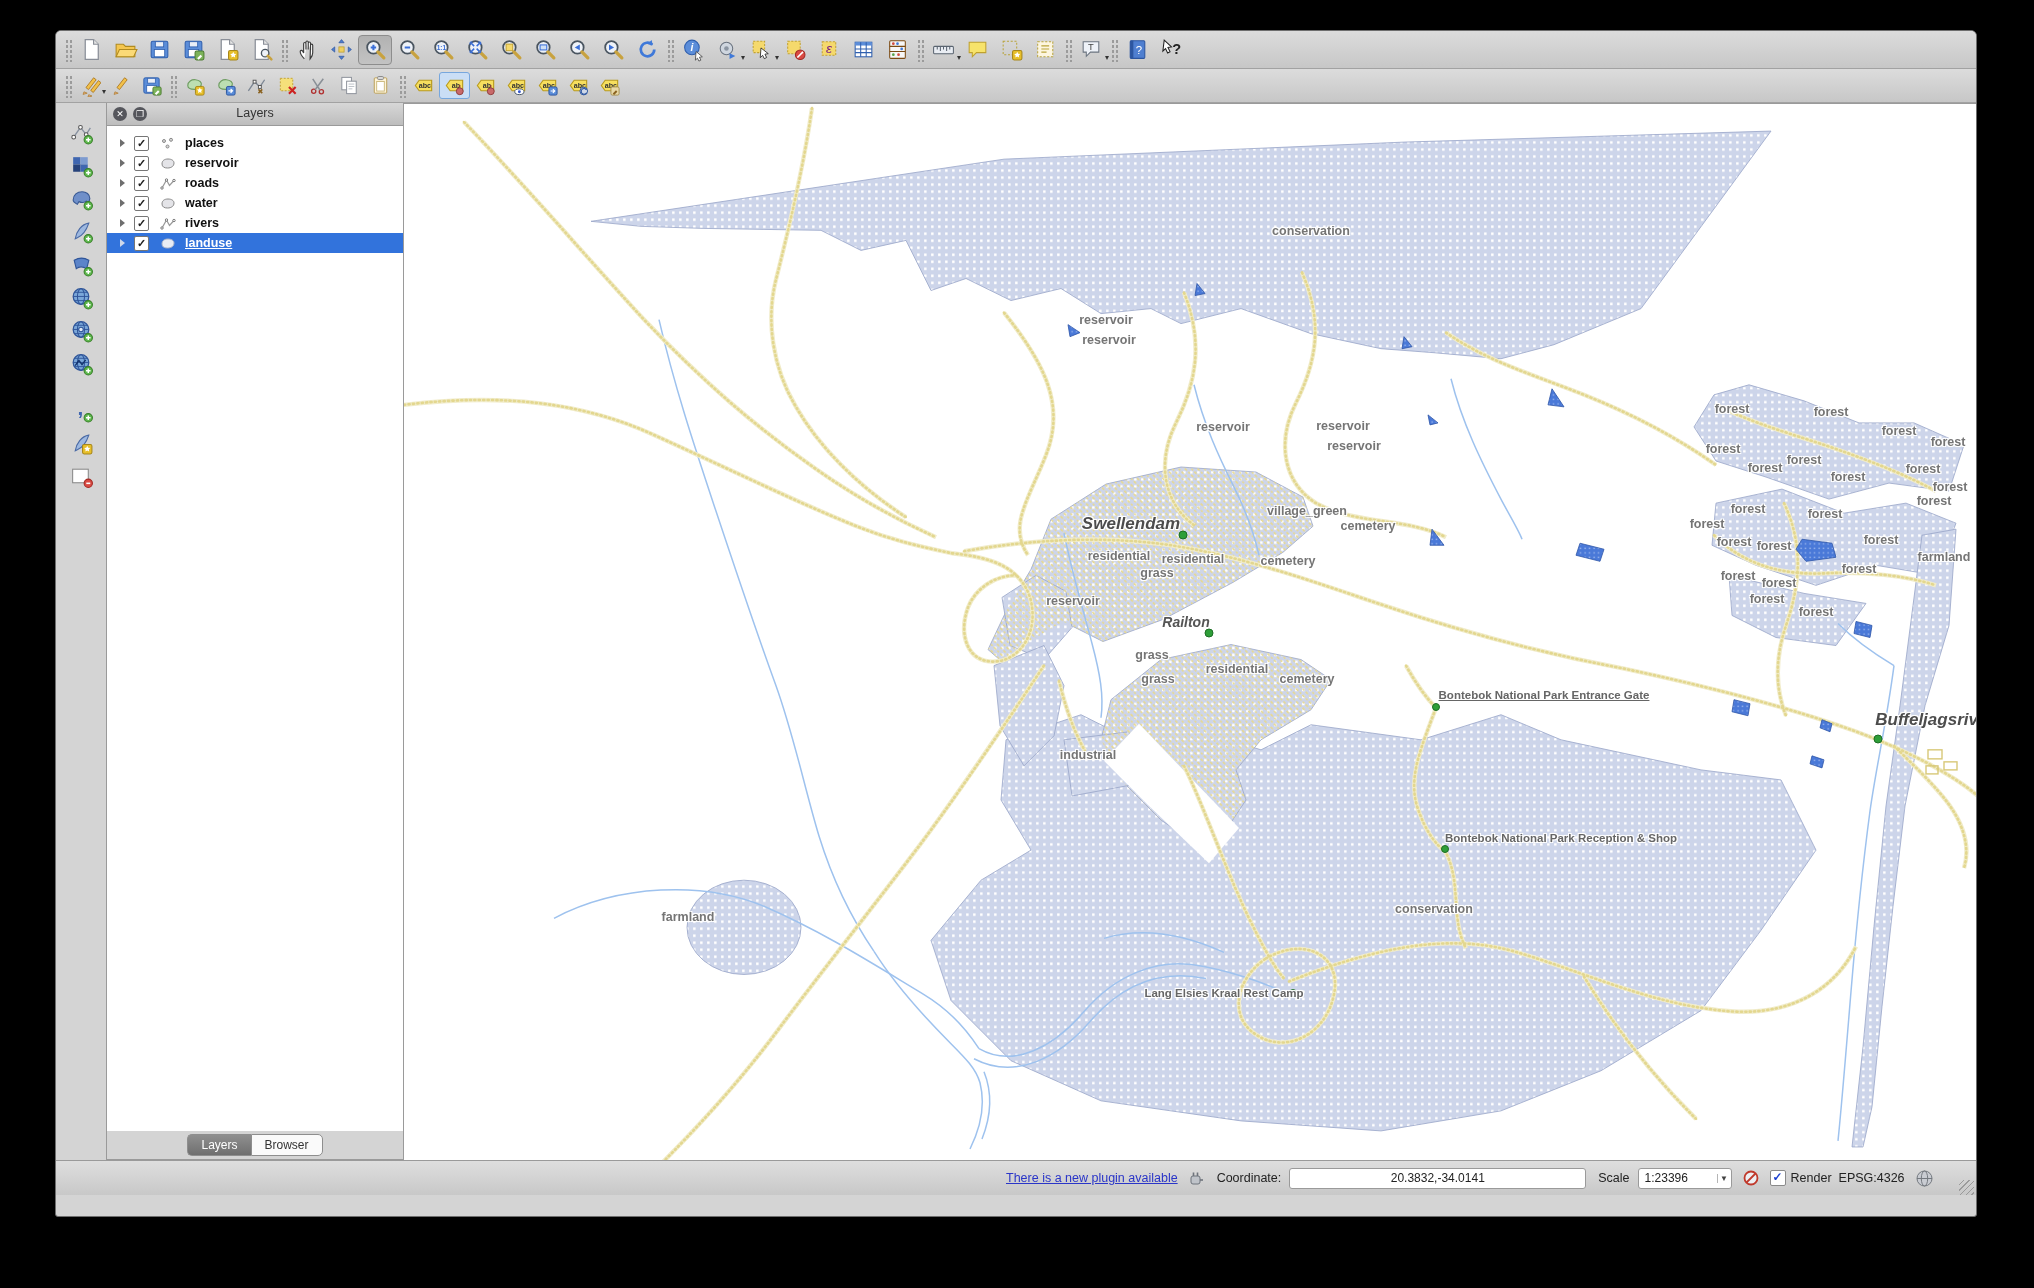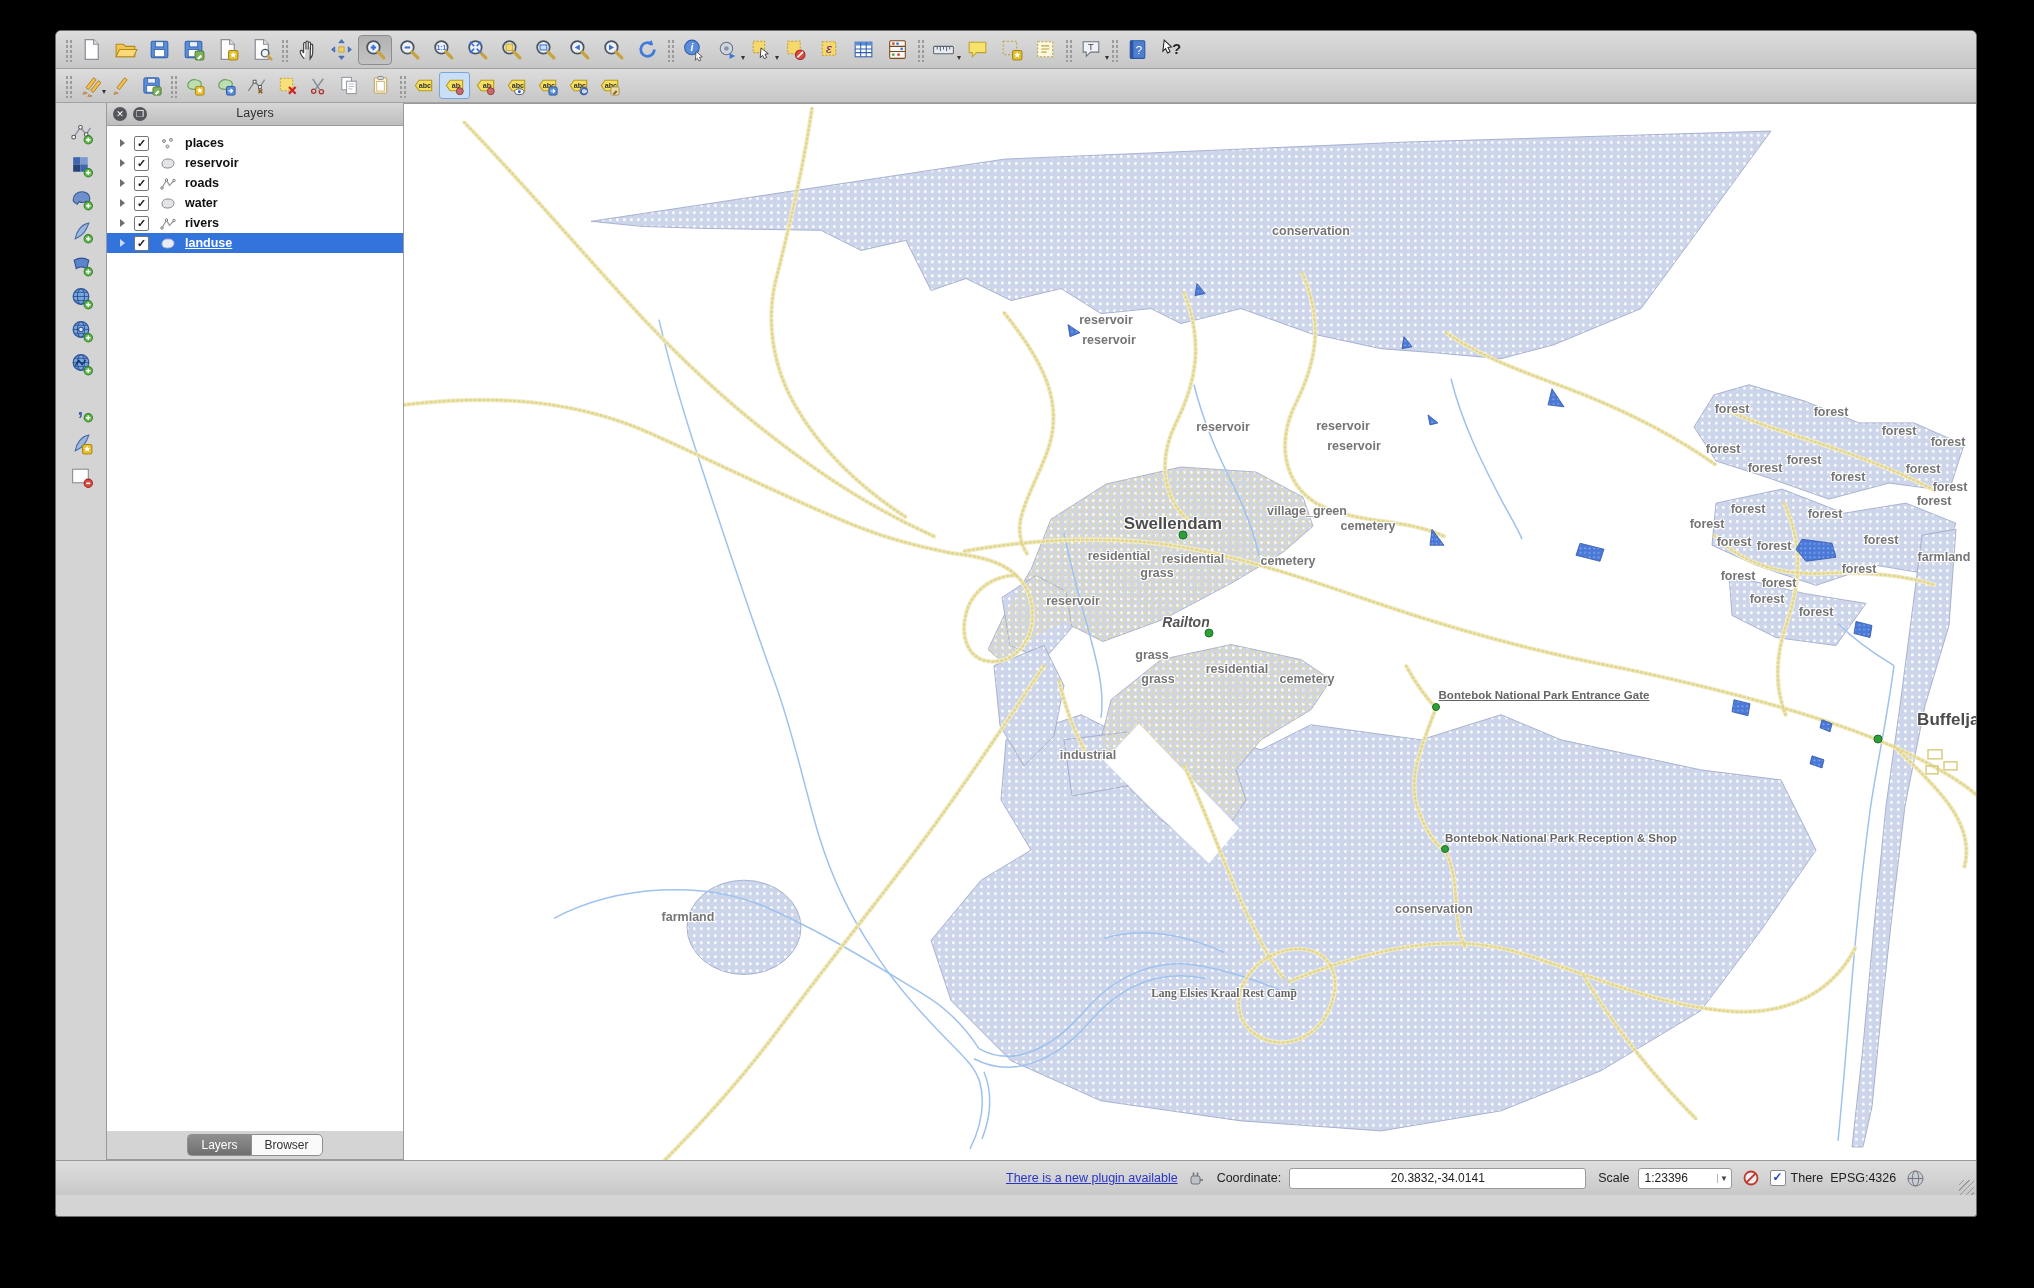--- a/index.html
+++ b/index.html
@@ -57,21 +57,21 @@
   .ptab{padding:3px 13px;font-size:12px;border:1px solid #8e8e8e;background:#fafafa;color:#333;}
   .ptab.on{background:linear-gradient(#8f8f8f,#6f6f6f);color:#fff;border-radius:5px 0 0 5px;border-right:none;}
   .ptab.off{border-radius:0 5px 5px 0;}
   
   .canvas{position:relative;flex:1;background:#fff;overflow:hidden;border-top:1px solid #9a9a9a;}
   .mapsvg{position:absolute;left:0;top:0;width:1574px;height:1057px;}
   .ml{position:absolute;transform:translate(-50%,-50%);white-space:nowrap;font-size:12.5px;font-weight:600;color:#757575;
     text-shadow:-1px -1px 0 #fff,1px -1px 0 #fff,-1px 1px 0 #fff,1px 1px 0 #fff,0 0 3px #fff;}
   .pp{position:absolute;transform:translate(-50%,-50%);white-space:nowrap;font-weight:600;color:#666;
     text-shadow:-1px -1px 0 #fff,1px -1px 0 #fff,-1px 1px 0 #fff,1px 1px 0 #fff,0 0 3px #fff;}
-  .pp.town{font-size:17px;color:#4c4c4c;margin-left:42px;}
+  .pp.town{font-size:17px;font-style:italic;color:#4c4c4c;}
   .pp.town-small{font-size:14px;font-style:italic;color:#555;}
   .pp.poi{font-size:11.5px;}
   .pdot{position:absolute;width:9px;height:9px;border-radius:50%;background:#2e9e38;border:1px solid #1d6e25;
     transform:translate(-50%,-50%);box-sizing:border-box;}
   
   .status{height:34px;background:linear-gradient(#dedede,#c8c8c8);border-top:1px solid #9a9a9a;
     display:flex;align-items:center;font-size:12.5px;color:#222;}
   .slink{margin-left:950px;color:#2a35c8;text-decoration:underline;flex:none;}
   .sicon{margin-left:10px;flex:none;display:flex;align-items:center;}
   .slabel{margin-left:12px;flex:none;}
@@ -802,21 +802,21 @@
             <div class="ml" style="left: 1412px; top: 508px;">forest</div>
             <div class="pdot" style="left: 779px; top: 431px;"></div>
             <div class="pp town" style="left: 727px; top: 420px;">Swellendam</div>
             <div class="pdot" style="left: 805px; top: 529px;"></div>
             <div class="pp town-small" style="left: 782px; top: 518px;">Railton</div>
             <div class="pdot" style="width: 8px; height: 8px; left: 1032px; top: 603px;"></div>
             <div class="pp poi" style="left: 1140px; top: 591px; text-decoration: underline;">Bontebok National Park Entrance Gate</div>
             <div class="pdot" style="width: 8px; height: 8px; left: 1041px; top: 745px;"></div>
             <div class="pp poi" style="left: 1157px; top: 734px;">Bontebok National Park Reception &amp; Shop</div>
             <div class="pdot" style="width: 8px; height: 8px; left: 889px; top: 889px;"></div>
-            <div class="pp poi" style="left: 820px; top: 889px; font-family: Liberation Serif, serif;">Lang Elsies Kraal Rest Camp</div>
+            <div class="pp poi" style="left: 820px; top: 889px;">Lang Elsies Kraal Rest Camp</div>
             <div class="pdot" style="left: 1474px; top: 635px;"></div>
             <div class="pp town" style="left: 1533px; top: 616px;">Buffeljagsrivier</div>
           </div>
     </div>
   </div>
 
   <div class="status">
     <span class="slink">There is a new plugin available</span>
     <span class="sicon">
           <svg width="17" height="17" viewBox="0 0 17 17">
@@ -832,21 +832,21 @@
           <span class="val">1:23396</span>
           <span class="arr">▼</span>
         </span>
     <span class="sicon">
           <svg width="18" height="18" viewBox="0 0 18 18">
             <circle cx="9" cy="9" r="6.5" fill="#eceff3" stroke="#c0392b" stroke-width="1.8"></circle>
             <line x1="4.5" y1="13.5" x2="13.5" y2="4.5" stroke="#c0392b" stroke-width="1.8"></line>
           </svg>
         </span>
     <span class="schk">✓</span>
-    <span class="slabel" style="margin-left:5px">There</span>
+    <span class="slabel" style="margin-left:5px">Render</span>
     <span class="slabel" style="margin-left:7px">EPSG:4326</span>
     <span class="sicon">
           <svg width="19" height="19" viewBox="0 0 19 19">
             <circle cx="9.5" cy="9.5" r="7.5" fill="#c9ccd2" stroke="#74797f"></circle>
             <ellipse cx="9.5" cy="9.5" rx="3.2" ry="7.5" fill="none" stroke="#74797f"></ellipse>
             <path d="M2,9.5 h15" stroke="#74797f"></path>
           </svg>
         </span>
     <span class="rgrip"></span>
   </div>

